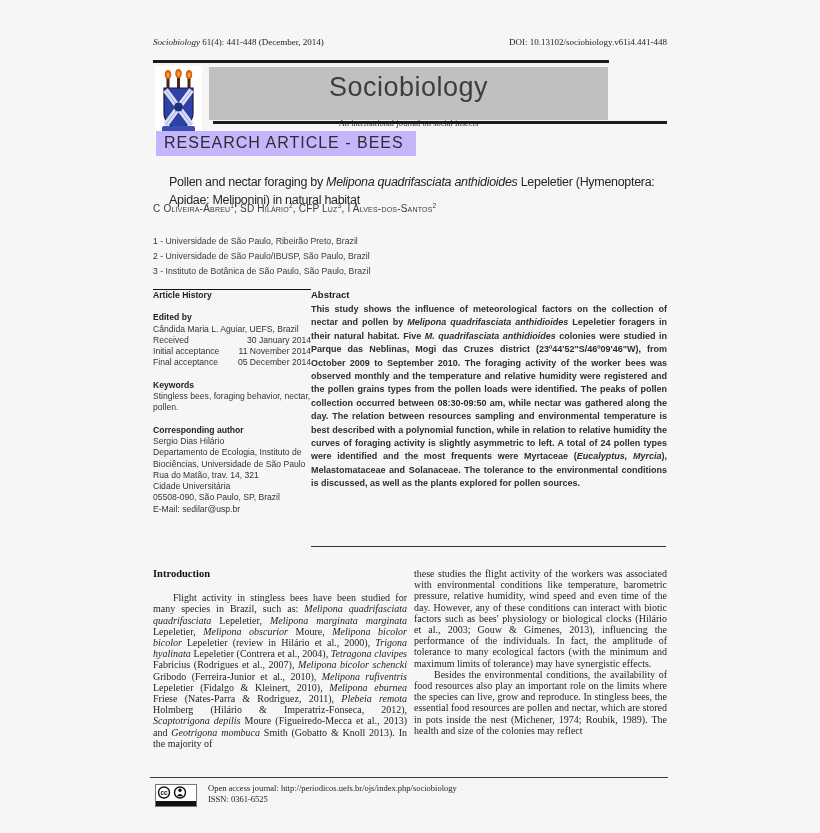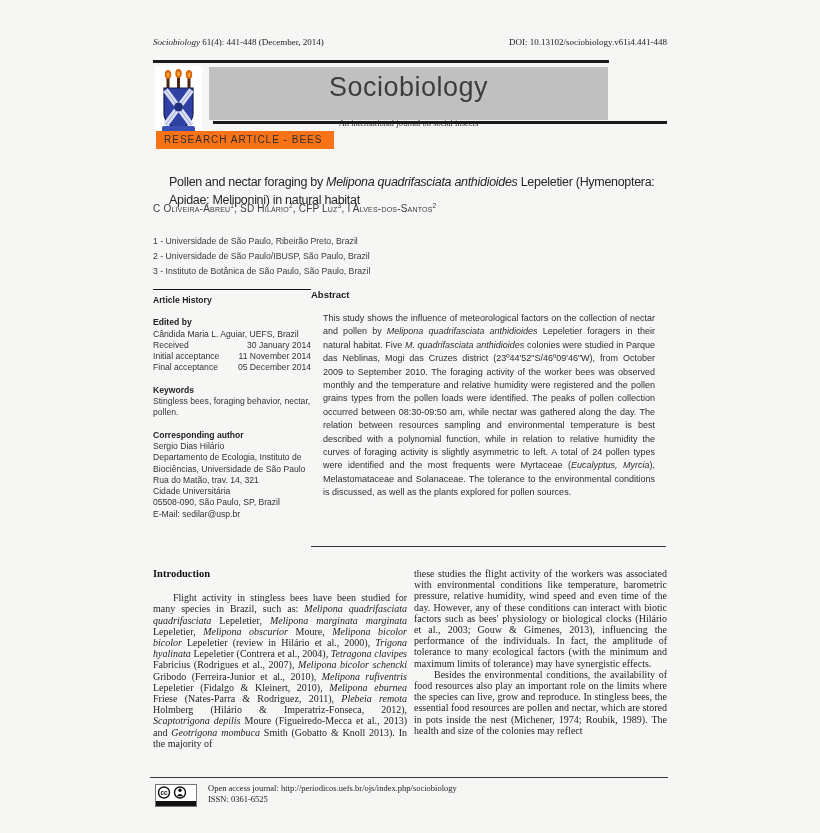--- a/index.html
+++ b/index.html
@@ -15,45 +15,45 @@
   .rule{position:absolute;background:#1b1b1b;}
   .rule-top{left:153px;top:60px;width:456px;height:3px;}
   .rule-banner{left:213px;top:121px;width:454px;height:3px;}
 
   
   .logo-box{position:absolute;left:155px;top:66px;width:47px;height:74px;background:#ffffff;}
   .banner{position:absolute;left:209px;top:67px;width:399px;height:53px;background:#c1c0c0;text-align:center;}
   .banner-title{font-size:27px;color:#3d3d3d;line-height:30px;margin-top:5px;letter-spacing:0.5px;}
   .banner-subtitle{font-family:"Liberation Serif",serif;font-size:8.5px;color:#2e2e2e;margin-top:16px;}
 
-  .badge{position:absolute;left:156px;top:131px;background:#f97316;color:#2d2d2d;
-    font-size:10px;letter-spacing:1px;padding:3px 12px 4px 8px;}
+  .badge{position:absolute;left:156px;top:131px;background:#c4b5fd;color:#2d2d2d;
+    font-size:16px;letter-spacing:1px;padding:3px 12px 4px 8px;}
 
   
   .title{position:absolute;left:153px;top:157px;width:517px;margin:16px;font-weight:normal;
     font-size:12.5px;letter-spacing:-0.3px;line-height:18px;color:#262626;}
   .authors{position:absolute;left:153px;top:202px;width:517px;
     font-variant:small-caps;font-size:10px;letter-spacing:0.2px;color:#3a3a3a;}
   .authors sup{font-size:6.5px;}
   .affiliations{position:absolute;left:153px;top:234px;width:517px;
     font-size:8.7px;line-height:15.2px;color:#3a3a3a;}
 
   
   .sidebar{position:absolute;left:153px;top:289px;width:158px;
-    border-top:1px solid #111;padding-top:5px;
+    border-top:1px solid #111;
     font-size:8.6px;line-height:11.3px;color:#333;}
   .sb-bold{font-weight:bold;color:#222;}
   .sb-title{font-weight:bold;color:#222;margin-bottom:11px;}
   .sec{margin-bottom:11px;}
   .daterow{display:flex;justify-content:space-between;align-items:center;}
 
   
   .abstract{position:absolute;left:311px;top:289px;width:356px;}
   .abstract-label{font-size:9.5px;margin-bottom:3px;}
-  .abstract-text{margin:12px;font-size:9px;line-height:13.4px;text-align:justify;color:#2e2e2e;}
+  .abstract-text{margin:0;font-size:9px;line-height:13.4px;text-align:justify;color:#2e2e2e;font-weight:bold;}
   .divider{position:absolute;left:311px;top:546px;width:355px;height:1px;background:#333;}
 
   
   .body-col{font-family:"Liberation Serif",serif;font-size:10px;line-height:11.2px;
     text-align:justify;color:#1e1e1e;}
   .body-col p{margin:0;}
   .body-left{position:absolute;left:153px;top:568px;width:254px;}
   .body-right{position:absolute;left:414px;top:568px;width:253px;}
   .intro-heading{margin:0 0 13px 0;font-size:10.5px;font-weight:bold;color:#111;}
   .indent{text-indent:20px;}

